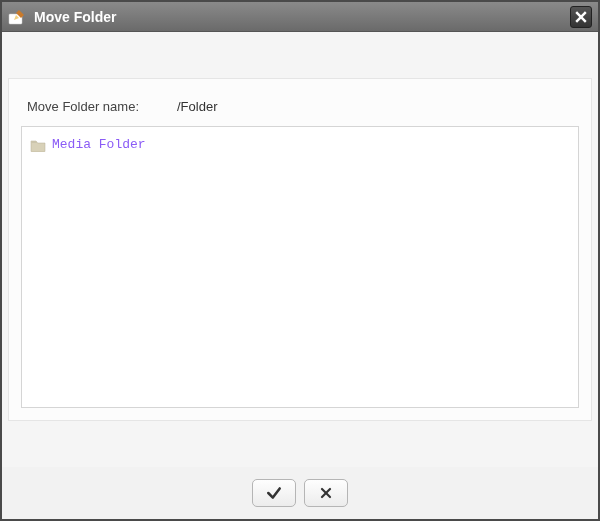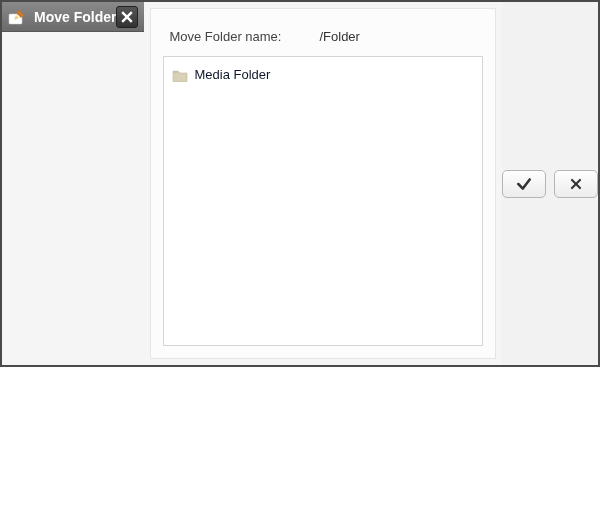--- a/index.html
+++ b/index.html
@@ -1,23 +1,24 @@
 <!DOCTYPE html>
 <html><head>
   <meta charset="utf-8">
   <style>
     * { box-sizing: border-box; margin: 0; padding: 0; }
     body { font-family: Arial, sans-serif; font-size: 13px; color: #333; background: #fff; }
     .dialog {
       width: 600px;
-      height: 367px;
+      height: 521px;
       border: 2px solid #4a4a4a;
       display: flex;
-      flex-direction: row;
+      flex-direction: column;
       background: #f5f5f5;
+      gap: 40px;
     }
     .titlebar {
       height: 30px;
       background: linear-gradient(to bottom, #8a8a8a, #6a6a6a);
       display: flex;
       align-items: center;
       padding: 0 6px;
       color: #fff;
       font-weight: bold;
       border-bottom: 1px solid #555;
@@ -66,21 +67,22 @@
       background: #fff;
       padding: 8px;
       overflow: auto;
     }
     .tree-item {
       display: flex;
       align-items: center;
       padding: 2px 0;
       cursor: pointer;
       font-size: 13px;
-      color: #0f172a;
+      color: #8b5cf6;
+      font-family: Liberation Mono, monospace;
     }
     .tree-item .folder-icon {
       width: 16px;
       height: 14px;
       margin-right: 6px;
     }
     .button-bar {
       display: flex;
       align-items: center;
       justify-content: center;

